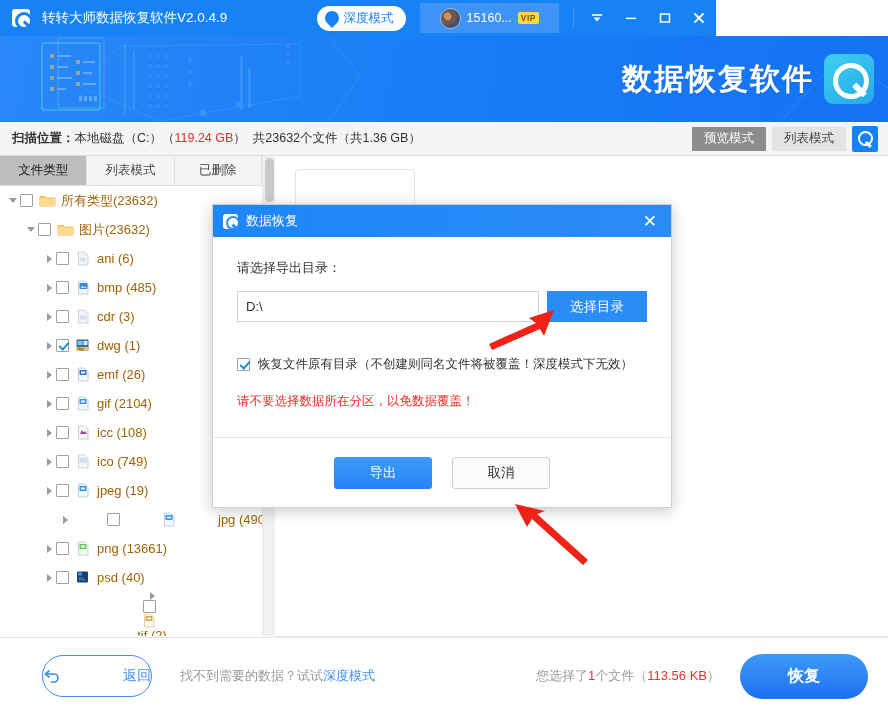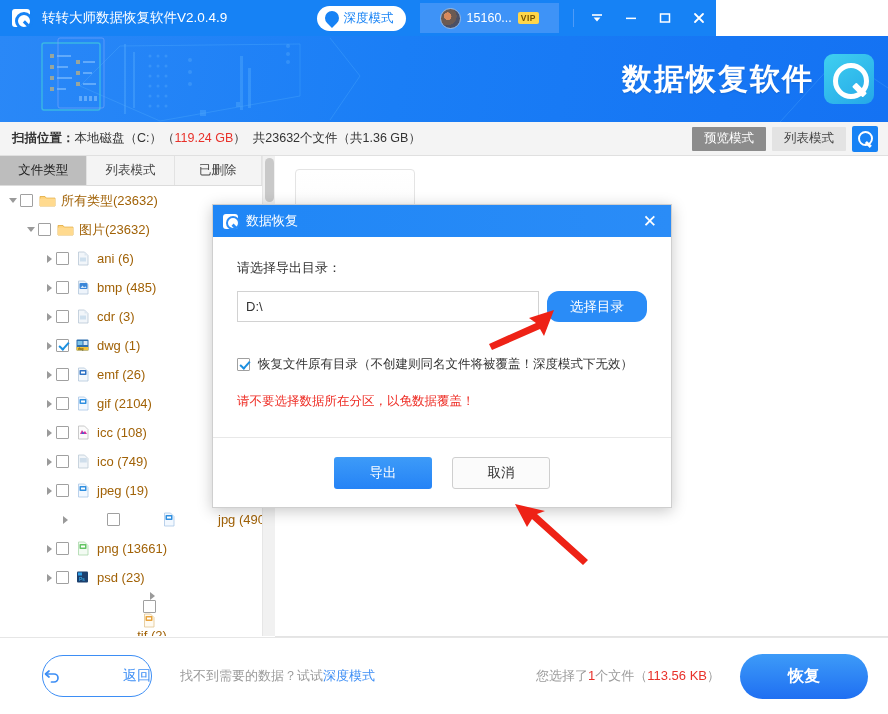--- a/index.html
+++ b/index.html
@@ -239,21 +239,21 @@
   .modal-body { padding:22px 24px 0 24px; position:relative; height:230px; }
   .m-label { font-size:13px; color:#333; }
   .path-row { margin-top:14px; display:flex; align-items:stretch; }
   .path-input {
     flex:1; height:31px; border:1px solid #d2d2d2; background:#fff;
     font-size:13px; color:#333; padding:0 8px; outline:none;
     font-family:"Liberation Sans", sans-serif;
   }
   .choose-btn {
     width:100px; height:31px; margin-left:8px; background:#2a8cf7; color:#fff;
-    font-size:13.5px; border:0; cursor:pointer; border-radius:12px;
+    font-size:13.5px; border:0; cursor:pointer; border-radius:0;
     font-family:"Liberation Sans", sans-serif;
   }
   .chk-row { margin-top:34px; display:flex; align-items:center; gap:8px; }
   .chk-box { width:13px;height:13px;border:1px solid #a0a0a0;background:#fff;position:relative;border-radius:1px;flex:0 0 auto; cursor:pointer; }
   .chk-box.checked:after{
     content:"";position:absolute;left:4px;top:0px;width:4px;height:8px;
     border:solid #1a8fe0;border-width:0 2px 2px 0;transform:rotate(42deg);
   }
   .chk-label { font-size:12.5px; color:#333; white-space:nowrap; }
   .warn { margin-top:20px; font-size:12.5px; color:#ee2b23; }
@@ -573,21 +573,21 @@
     <div class="tree-row" style="padding-left: 42px;">
       <span class="twisty">
         <i></i>
       </span>
       <span class="cbx"></span>
       <span class="ficon"><svg width="17" height="15" viewBox="0 0 17 15">
           <rect x="2" y="1.5" width="11" height="11" rx="1" fill="#1b3f6e"></rect>
           <rect x="3" y="2.5" width="4" height="3" fill="#2f9fe8"></rect>
           <text x="4" y="10.5" font-size="5" fill="#3ac0ff" font-family="sans-serif">Ps</text>
         </svg></span>
-      <span class="tlabel">psd (23)</span>
+      <span class="tlabel">psd (40)</span>
     </div>
     <div class="tree-row" style="padding-left: 42px; flex-direction: column;">
       <span class="twisty">
         <i></i>
       </span>
       <span class="cbx"></span>
       <span class="ficon"><svg width="17" height="15" viewBox="0 0 17 15">
           <path d="M3.5 1h6l3.5 3.5V14h-9.5z" fill="#fffaf0" stroke="#e2c48e" stroke-width=".8"></path>
           <rect x="4.5" y="3" width="7" height="5" rx=".8" fill="#e8a33c"></rect>
           <rect x="6" y="4.5" width="4" height="2" fill="#fff"></rect>

